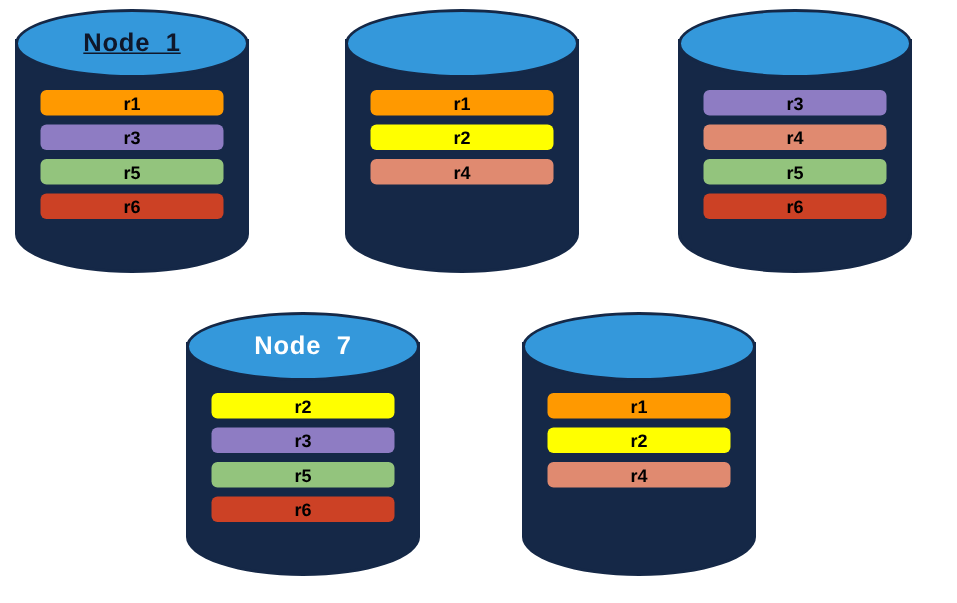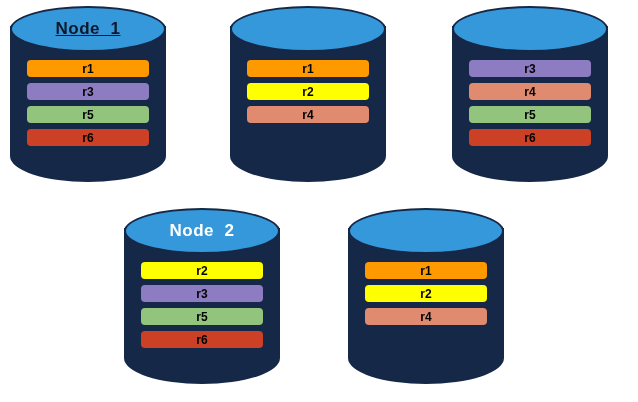--- a/index.html
+++ b/index.html
@@ -129,21 +129,21 @@
       <div class="shards">
         <div class="shard" style="background: rgb(142, 124, 195); color: rgb(0, 0, 0);">r3</div>
         <div class="shard" style="background: rgb(224, 138, 112); color: rgb(0, 0, 0);">r4</div>
         <div class="shard" style="background: rgb(147, 196, 125); color: rgb(0, 0, 0);">r5</div>
         <div class="shard" style="background: rgb(204, 65, 37); color: rgb(0, 0, 0);">r6</div>
       </div>
     </div>
     <div class="node" style="left: 124px; top: 208px;">
       <div class="cyl-body" style="background: rgb(21, 40, 71); border-color: rgb(21, 40, 71);"></div>
       <div class="cyl-top" style="background: rgb(52, 152, 219); border-color: rgb(21, 40, 71);"></div>
-      <div class="node-label" style="color: rgb(255, 255, 255);">Node  2</div>
+      <div class="node-label" style="color: rgb(255, 255, 255);">Node  7</div>
       <div class="shards">
         <div class="shard" style="background: rgb(255, 255, 0); color: rgb(0, 0, 0);">r2</div>
         <div class="shard" style="background: rgb(142, 124, 195); color: rgb(0, 0, 0);">r3</div>
         <div class="shard" style="background: rgb(147, 196, 125); color: rgb(0, 0, 0);">r5</div>
         <div class="shard" style="background: rgb(204, 65, 37); color: rgb(0, 0, 0);">r6</div>
       </div>
     </div>
     <div class="node" style="left: 348px; top: 208px;">
       <div class="cyl-body" style="background: rgb(21, 40, 71); border-color: rgb(21, 40, 71);"></div>
       <div class="cyl-top" style="background: rgb(52, 152, 219); border-color: rgb(21, 40, 71);"></div>

